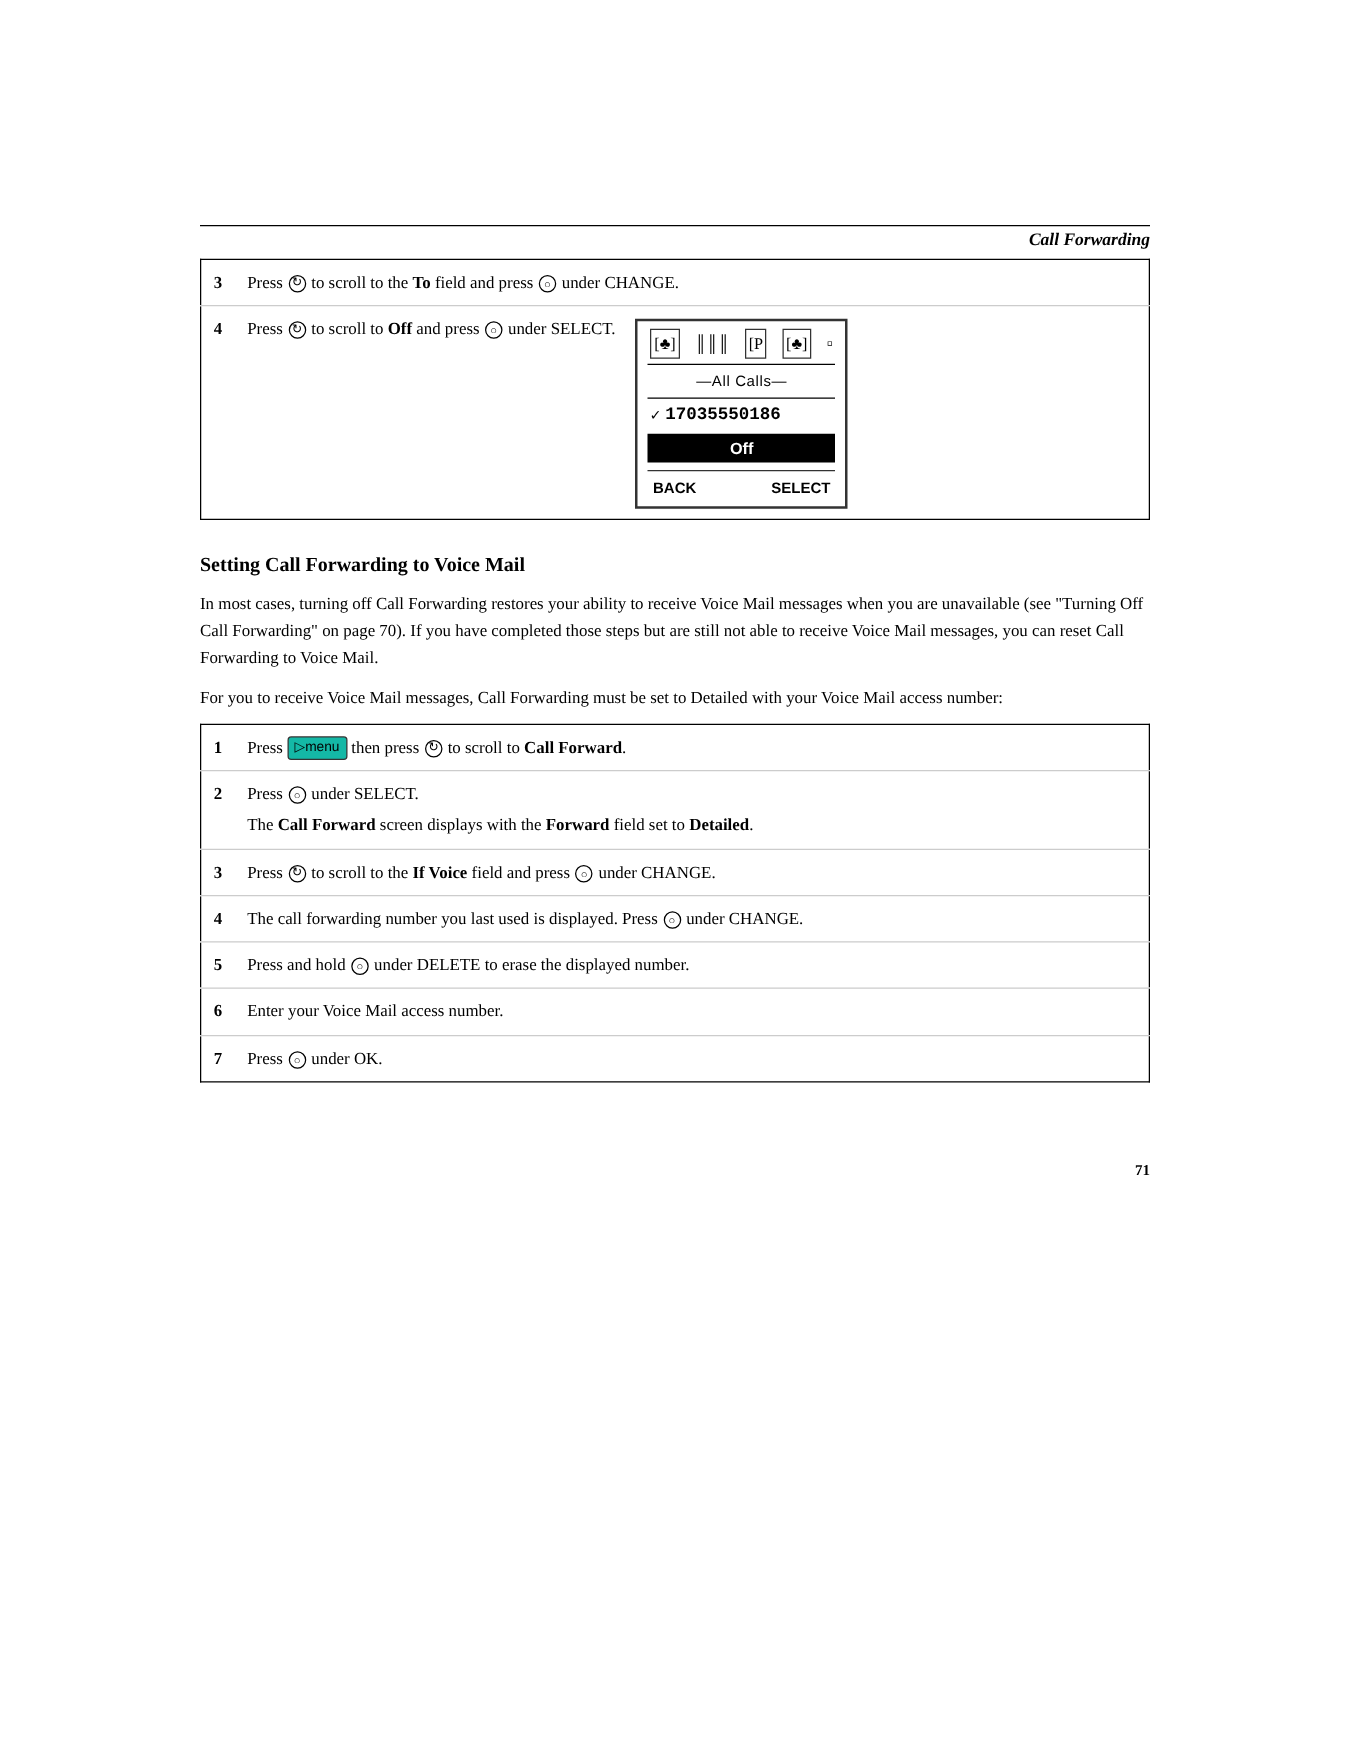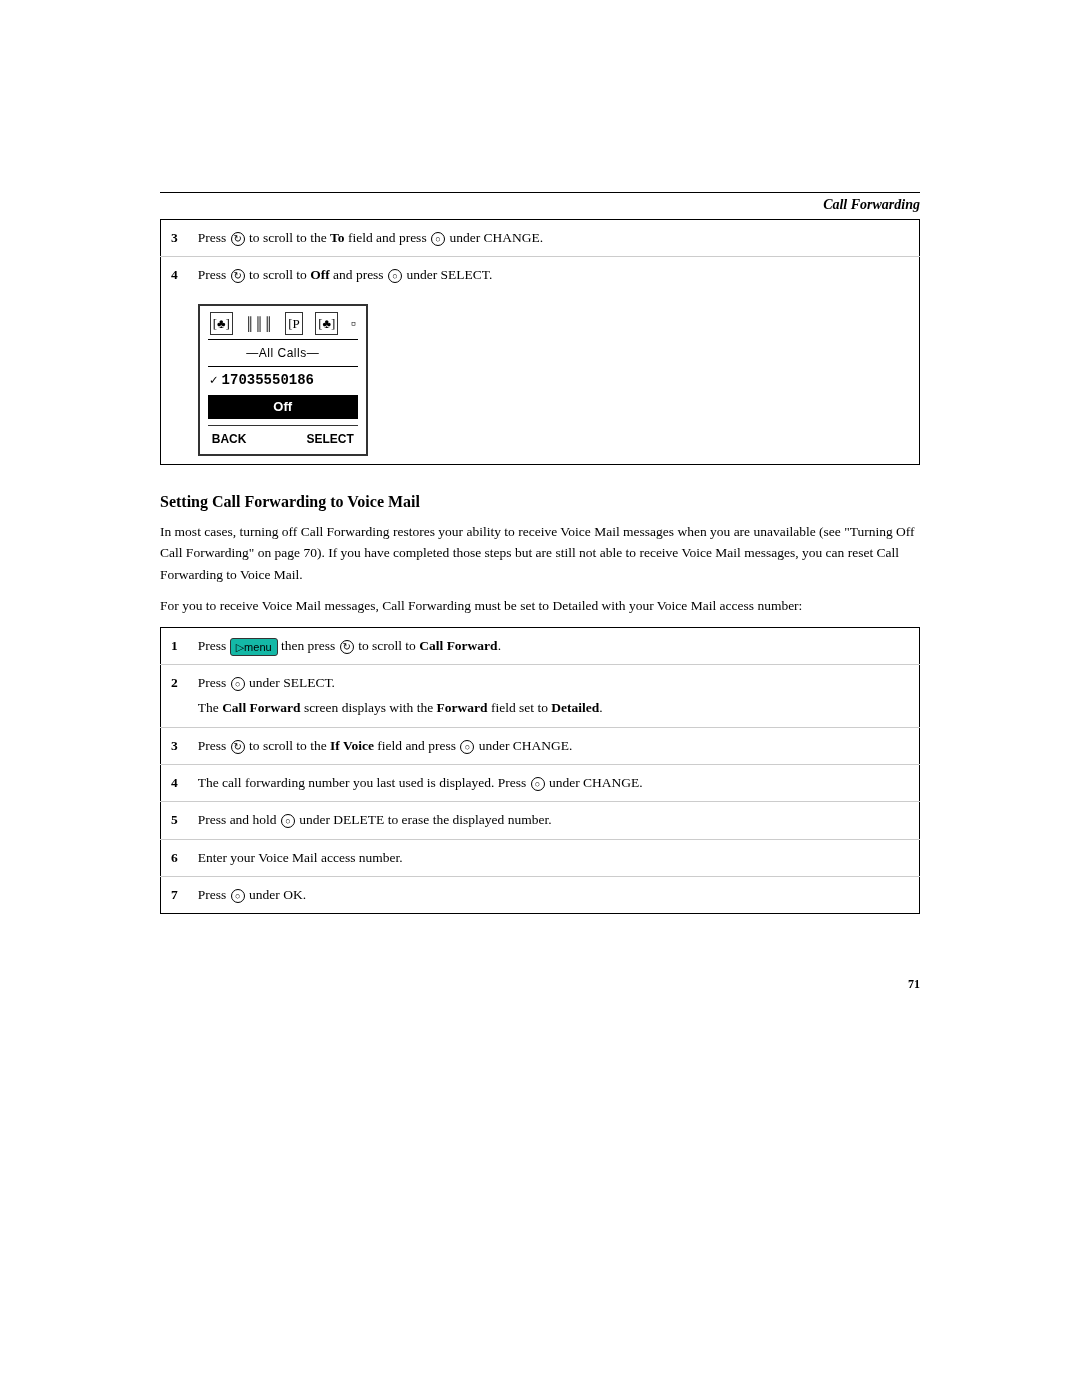--- a/index.html
+++ b/index.html
@@ -9,21 +9,21 @@
       font-size: 14px;
       color: #000000;
       width: 1080px;
       min-height: 1397px;
       display: flex;
       flex-direction: column;
       align-items: center;
     }
     .page {
       width: 760px;
-      margin: 12px auto;
+      margin: 0 auto;
       padding: 180px 0 80px 0;
       position: relative;
     }
     .section-header {
       text-align: right;
       font-style: italic;
       font-weight: bold;
       font-size: 14px;
       margin-bottom: 6px;
       border-top: 1.5px solid #000;
@@ -50,21 +50,20 @@
     .step-num {
       font-weight: bold;
       width: 22px;
       padding-right: 4px;
       font-size: 13.5px;
     }
     .step-with-image {
       display: flex;
       align-items: flex-start;
       gap: 16px;
-      flex-direction: column;
     }
     .phone-screen {
       border: 2px solid #333;
       background: #fff;
       width: 170px;
       min-height: 110px;
       padding: 6px 8px 6px 8px;
       font-size: 12px;
       flex-shrink: 0;
       margin-top: 2px;

